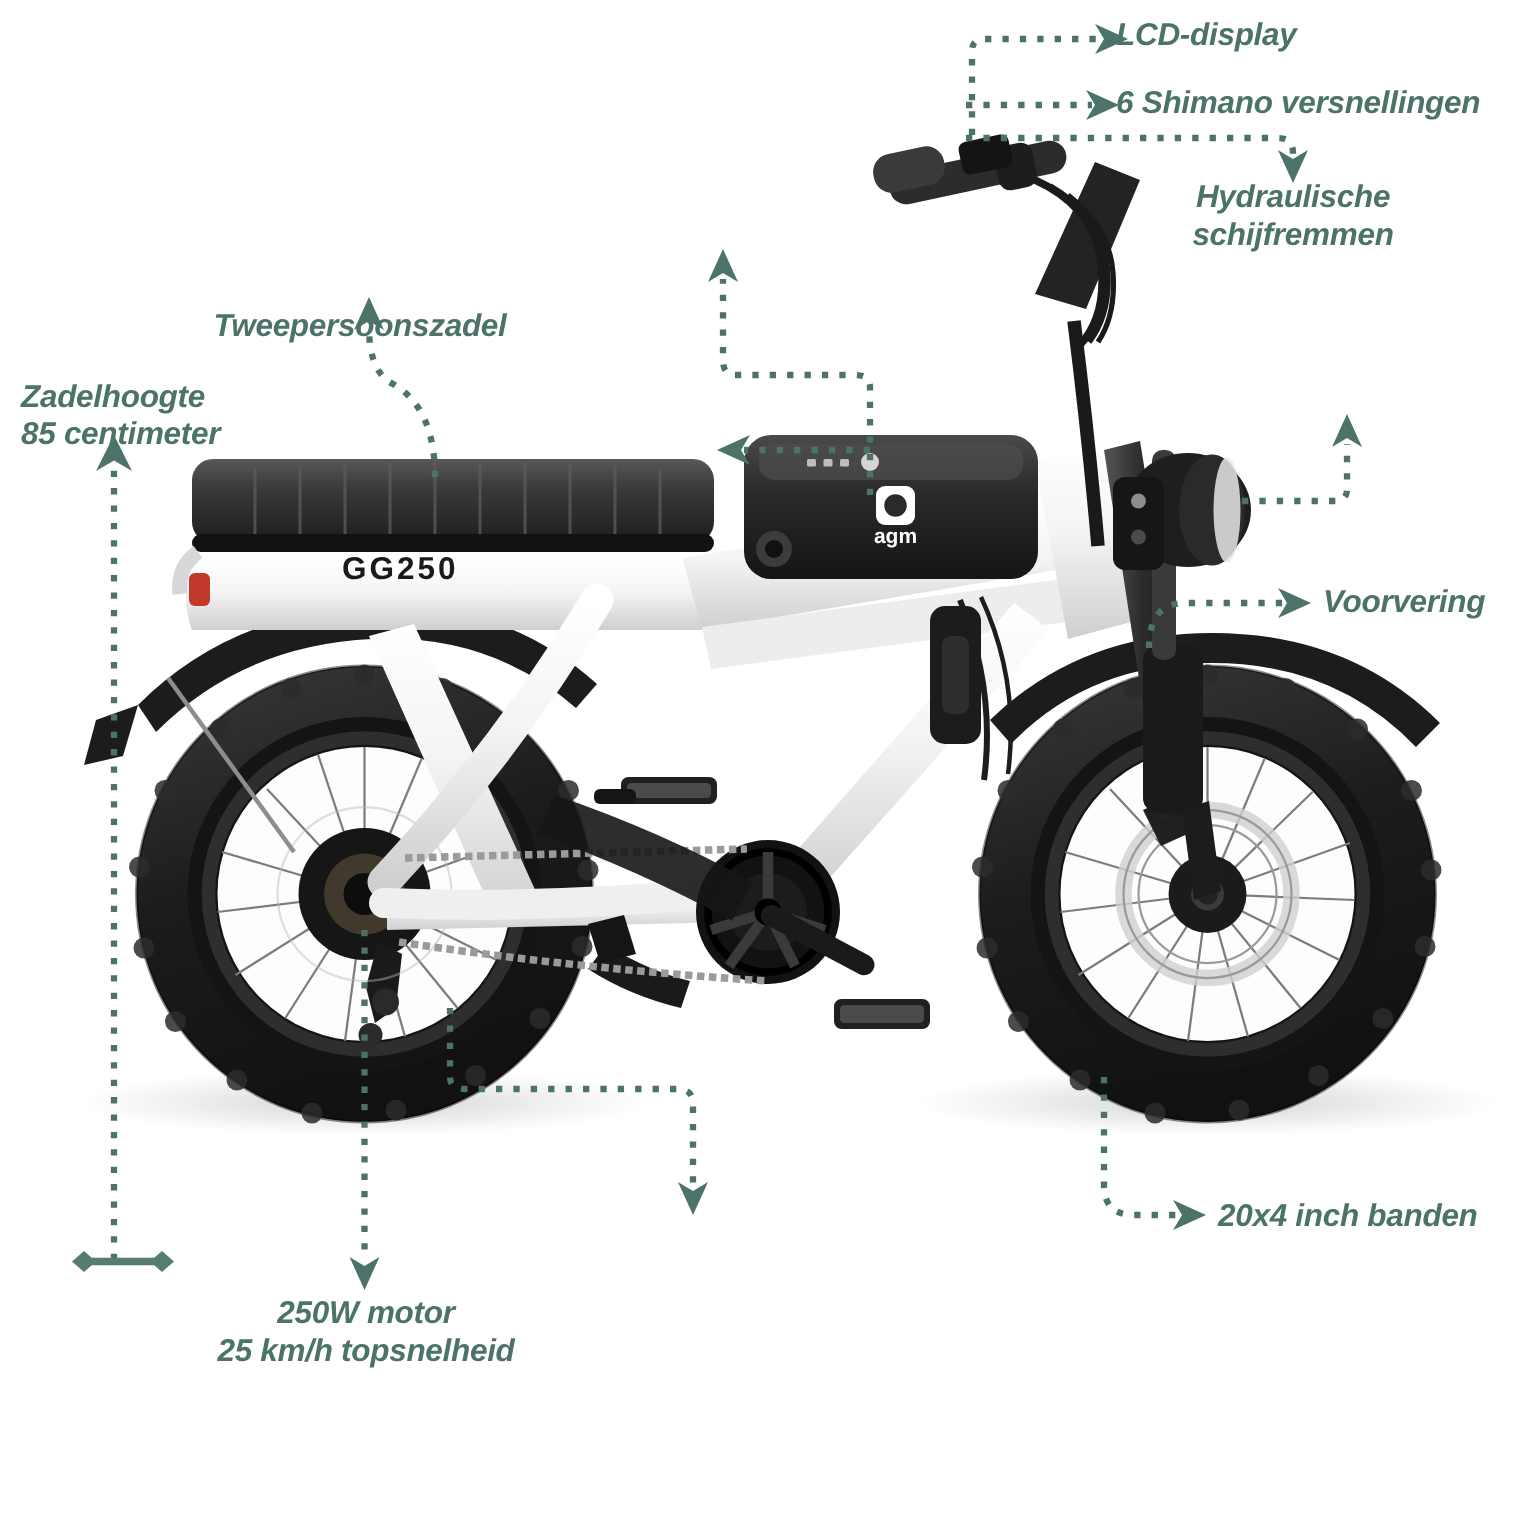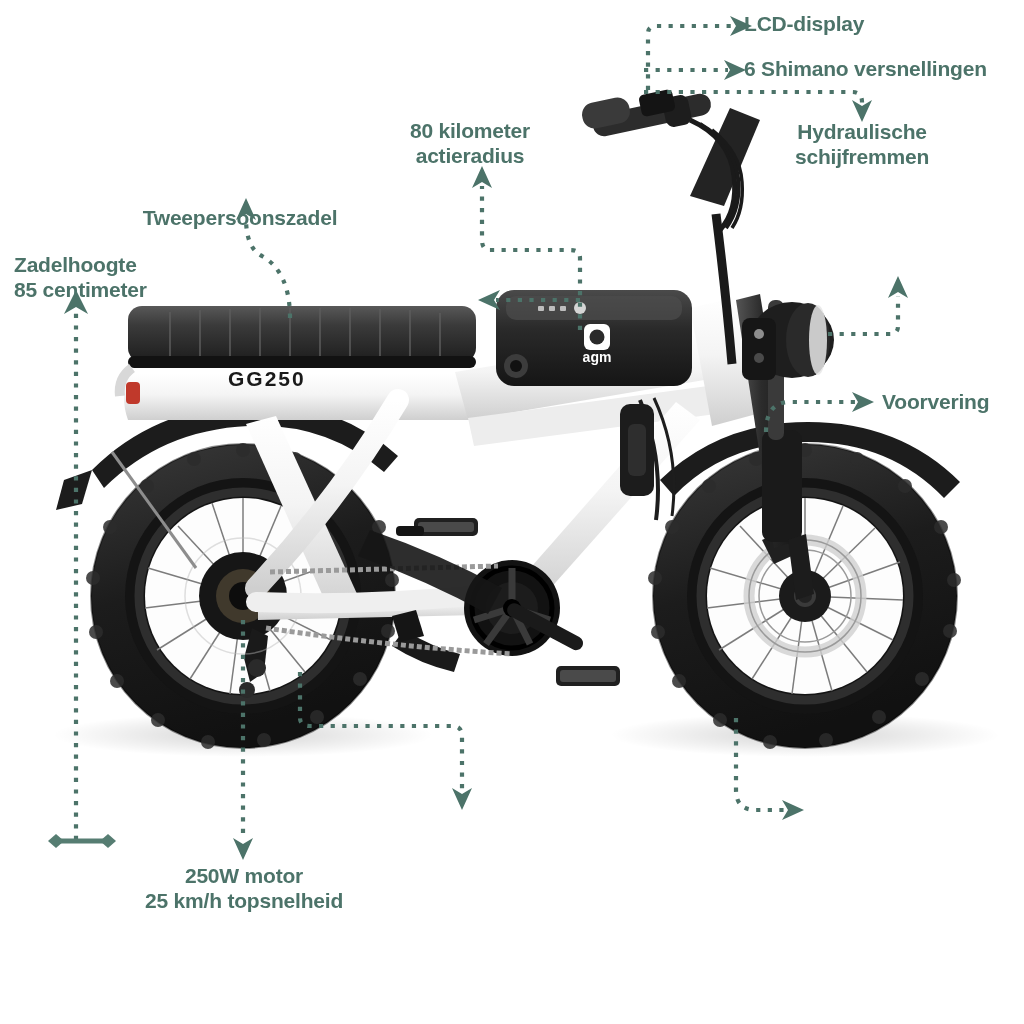--- a/index.html
+++ b/index.html
@@ -20,20 +20,21 @@
   
   .label {
     position: absolute;
     color: #4c7369;
     font-family: "Liberation Sans", sans-serif;
     font-weight: bold;
     font-size: 21px;
     line-height: 1.18;
     white-space: pre-line;
     letter-spacing: -0.2px;
+    font-style: italic;
   }
   .label.ta-left   { text-align: left; }
   .label.ta-center { text-align: center; }
 
   
   #connectors, #bike {
     position: absolute;
     left: 0; top: 0;
     width: 1024px; height: 1024px;
   }
@@ -419,30 +420,29 @@
     </g>
   </svg>
 
   <div class="label ta-left" style="left:744px; top:12px;">LCD-display</div>
 
   <div class="label ta-left" style="left:744px; top:57px;">6 Shimano versnellingen</div>
 
   <div class="label ta-center" style="left:748px; top:120px; width:228px;">Hydraulische
 schijfremmen</div>
 
-  <div class="label ta-center" style="left:372px; top:119px; width:196px;">80 kilometer
-actieradius</div>
 
   <div class="label ta-center" style="left:120px; top:168px; width:240px;margin-top:38px;">Tweepersoonszadel</div>
 
 
   <div class="label ta-left" style="left:14px; top:253px; width:220px;">Zadelhoogte
 85 centimeter</div>
 
 
   <div class="label ta-left" style="left:882px; top:390px;">Voorvering</div>
 
+  <div class="label ta-left" style="left:812px; top:799px;">20x4 inch banden</div>
 
 
   <div class="label ta-center" style="left:108px; top:864px; width:272px;">250W motor
 25 km/h topsnelheid</div>
 
 </div>
 
 </body></html>

